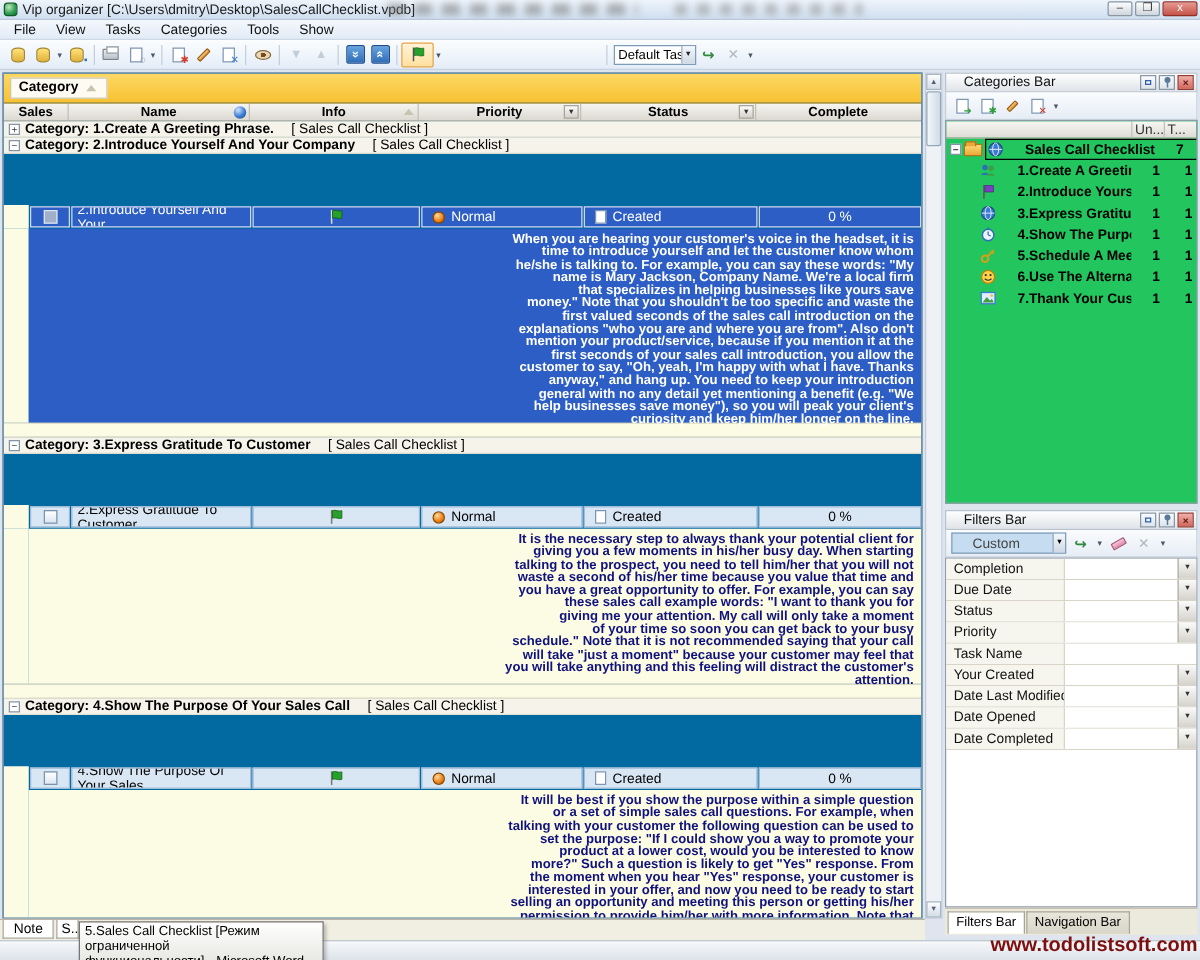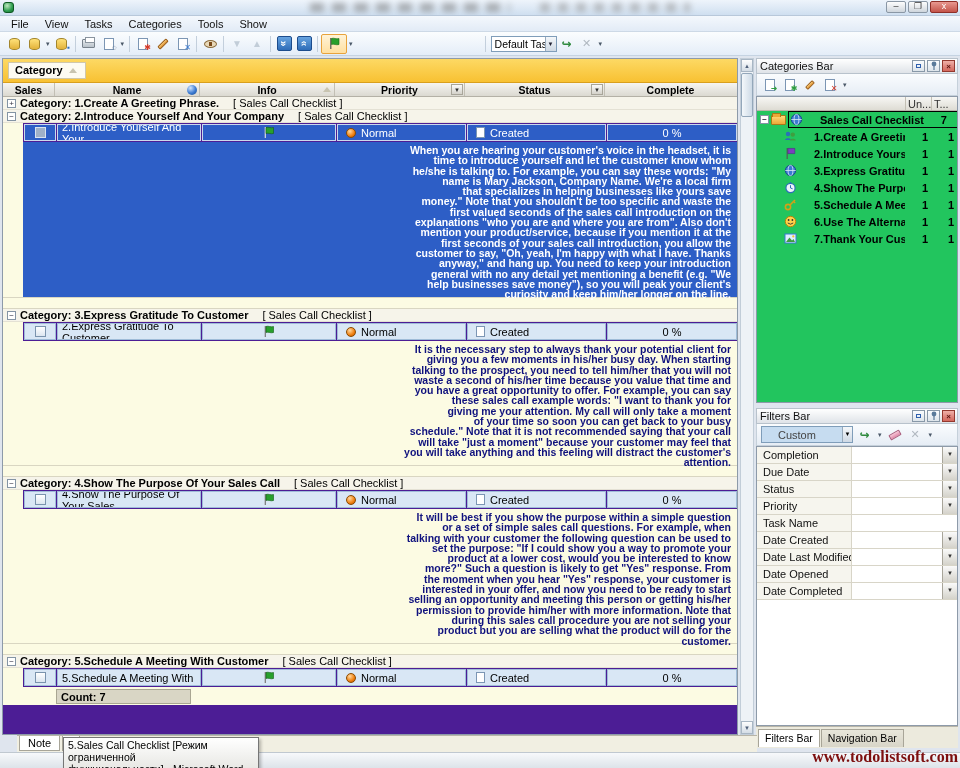--- a/index.html
+++ b/index.html
@@ -37,37 +37,37 @@
   .i-blue span { display:block; transform:rotate(90deg); }
   .i-blue.up span { transform:rotate(-90deg); }
   .flagbox { width:26px; height:20px; border:1px solid #e8a33c; background:linear-gradient(#fff3d8,#ffe0a0); display:flex; align-items:center; justify-content:center; border-radius:2px; }
   #task-view-combo { width:66px; height:16px; background:#fff; border:1px solid #7f9db9; display:flex; align-items:center; margin-left:2px; }
   #task-view-combo .val { flex:1; padding-left:3px; white-space:nowrap; overflow:hidden; font-size:10.5px; }
   #task-view-combo .cdd { width:11px; height:100%; background:linear-gradient(#f4f7fa,#cfd9e4); border-left:1px solid #98aabc; font-size:6px; text-align:center; line-height:14px; color:#223; }
   .i-go { color:#2f8a3f; font-weight:bold; font-size:12px; }
   .i-x { color:#b0b8c0; font-weight:bold; font-size:11px; }
 
   
-  #grid { left:2px; top:58px; width:736px; height:677px; border:1px solid #8d9aa9; background:#4c1d95; overflow:hidden; }
+  #grid { left:2px; top:58px; width:736px; height:677px; border:1px solid #8d9aa9; background:#0369a1; overflow:hidden; }
   #groupbar { height:24px; background:linear-gradient(#fdd964,#f8c132); border-bottom:1px solid #d99f1d; display:flex; align-items:center; padding-left:5px; }
   #groupbar-btn { background:#fdfbf2; border:1px solid #cfc7ac; padding:1px 8px 2px 6px; font-weight:bold; display:flex; align-items:center; gap:6px; height:17px; }
   .sort-tri { width:0; height:0; border-left:4px solid transparent; border-right:4px solid transparent; border-bottom:5px solid #c8c4b0; }
   #colhead { height:14px; display:flex; background:linear-gradient(#f6f5f1,#dbd9d1); border-bottom:1px solid #b4b1a6; font-weight:bold; }
   .hc { display:flex; align-items:center; justify-content:center; border-right:1px solid #c2bfb4; position:relative; font-size:10.5px; }
   .hc .hdd { position:absolute; right:1px; top:1px; width:12px; height:11px; background:linear-gradient(#fafafa,#d4d2ca); border:1px solid #a8a59a; font-size:6px; line-height:10px; text-align:center; color:#333; }
   .sphere { width:10px; height:10px; border-radius:50%; background:radial-gradient(circle at 35% 30%,#cfe4ff,#3b7ad1 55%,#1c4c8c); flex:none; }
   .hc .sphere { position:absolute; right:2px; top:2px; }
   .hc .tri { position:absolute; right:3px; }
 
   .group-row { height:13px; display:flex; align-items:center; background:#f6f4ea; border-bottom:1px solid #e4e1d4; padding-left:4px; gap:4px; }
   .expander { width:9px; height:9px; border:1px solid #8494a4; background:#fff; font-size:8px; line-height:7px; text-align:center; color:#334; flex:none; }
   .grp-name { font-weight:bold; white-space:nowrap; }
   .grp-list { margin-left:10px; white-space:nowrap; }
 
-  .trow { display:flex; height:19px; }
+  .trow { display:flex; height:19px;margin-top:41px; }
   .indent { width:20px; background:#fcfbe3; flex:none; }
   .c { background:#d9e7f5; border:1px solid #9fbcd8; margin:1px 0 1px 1px; display:flex; align-items:center; overflow:hidden; }
   .c.done { width:32px; justify-content:center; }
   .c.name { width:144px; padding-left:4px; }
   .c.info { width:134px; justify-content:center; }
   .c.prio { width:129px; padding-left:8px; gap:5px; }
   .c.stat { width:139px; padding-left:8px; gap:5px; }
   .c.comp { width:130px; justify-content:center; }
   .trow.sel .c { background:#2d5ec6; border-color:#ccd8ec; color:#fff; }
   .cbx { width:11px; height:11px; border:1px solid #7a93ad; background:linear-gradient(#ffffff,#dce6f0); }
@@ -84,21 +84,21 @@
   #count-row { height:18px; background:#fcfbe3; display:flex; align-items:center; }
   #count-box { margin-left:53px; width:135px; height:15px; background:#d9d6c5; border:1px solid #a9a692; font-weight:bold; padding:1px 4px; }
 
   
   #vscroll { left:740px; top:58px; width:14px; height:677px; background:#eef2f6; border:1px solid #c2cdd8; }
   .sbtn { width:12px; height:13px; background:linear-gradient(#fdfdfd,#d4dde6); border:1px solid #a8b6c4; font-size:6px; text-align:center; line-height:12px; color:#50607a; }
   #vthumb { position:absolute; left:0; top:14px; width:12px; height:44px; background:linear-gradient(90deg,#f4f8fb,#cddaе6); background:linear-gradient(90deg,#f4f8fb,#cddae6); border:1px solid #93a7ba; border-radius:2px; }
   #vscroll .down { position:absolute; bottom:0; }
 
   
-  .panel-title { height:16px; background:linear-gradient(#ffffff,#dfe3e8); border:1px solid #b8c2cc; display:flex; align-items:center; padding:0 2px 0 3px; }
+  .panel-title { height:16px; background:linear-gradient(#ffffff,#dfe3e8); border:1px solid #b8c2cc; display:flex; align-items:center; padding:0 2px 0 14px; }
   .panel-title .t { flex:1; color:#111; }
   .pbtn { width:13px; height:12px; border:1px solid #8898a8; background:linear-gradient(#fafcfe,#dde4ea); margin-left:2px; display:flex; align-items:center; justify-content:center; font-size:8px; color:#345; }
   .pbtn.close { background:linear-gradient(#efb0a8,#d4675c); border-color:#93392f; color:#5a1410; font-weight:bold; }
   .pbtn .inner-sq { width:5px; height:4px; border:1px solid #2f5fae; }
   .ptoolbar { height:22px; background:linear-gradient(#fafcfe,#e6edf5); border:1px solid #c5d0da; border-top:none; display:flex; align-items:center; padding-left:4px; gap:3px; }
   .pti { width:17px; height:16px; display:flex; align-items:center; justify-content:center; position:relative; }
 
   #cat-panel { left:756px; top:58px; width:202px; height:345px; background:#fff; }
   #cat-content { position:absolute; left:0; top:38px; width:202px; height:307px; border:1px solid #8d9aa9; background:#22c55e; overflow:hidden; }
   #cat-cols { height:14px; display:flex; justify-content:flex-end; background:linear-gradient(#f7f7f4,#dedcd4); border-bottom:1px solid #b8b5aa; color:#333; }
@@ -121,34 +121,35 @@
   #custom-combo { width:92px; height:17px; background:#c6dcf0; border:1px solid #7f9db9; display:flex; align-items:center; }
   #custom-combo .val { flex:1; padding-left:16px; color:#444; }
   #custom-combo .cdd { width:10px; height:100%; background:linear-gradient(#f4f7fa,#cfd9e4); border-left:1px solid #98aabc; font-size:6px; line-height:15px; text-align:center; }
   .i-eraser { width:12px; height:6px; background:linear-gradient(#f8c8d8,#e088a8); border:1px solid #a85878; transform:rotate(-30deg); border-radius:1px; }
 
   #panel-tabs { left:756px; top:726px; width:202px; height:22px; background:#eceadd; border-top:1px solid #b8b5a8; display:flex; align-items:flex-start; padding:2px 0 0 2px; gap:1px; }
   .ptab { border:1px solid #a8a598; border-bottom:none; padding:2px 6px 3px 6px; background:linear-gradient(#e8e6da,#d8d5c8); font-size:10.5px; }
   .ptab.active { background:#fff; position:relative; z-index:2; }
 
   
-  #note-tabs { left:0; top:735px; width:740px; height:17px; background:#f1efe2; border-top:1px solid #b8b5a8; display:flex; padding-left:2px;margin-left:17px; }
+  #note-tabs { left:0; top:735px; width:740px; height:17px; background:#f1efe2; border-top:1px solid #b8b5a8; display:flex; padding-left:2px; }
   .ntab { border:1px solid #a8a598; border-top:none; background:#fff; padding:1px 8px; margin-right:2px; height:15px; white-space:nowrap; overflow:hidden; }
   .ntab.partial { width:18px; padding:1px 3px; }
   #taskbar { left:0; top:752px; width:960px; height:16px; background:linear-gradient(#f7f9fb,#dde3e9); border-top:1px solid #c0c8d0; }
-  #watermark { right:2px; top:748px; font-family:Liberation Serif, serif; font-weight:bold; font-size:16px; color:#7d0f0f; letter-spacing:0px; z-index:5; }
+  #watermark { right:2px; top:748px; font-family:Liberation Sans, sans-serif; font-weight:bold; font-size:16px; color:#7d0f0f; letter-spacing:0px; z-index:5; }
   #tooltip { left:63px; top:737px; width:196px; height:32px; background:linear-gradient(#ffffff,#e8e8e4); border:1px solid #767676; box-shadow:2px 2px 3px rgba(0,0,0,.25); padding:1px 4px; font-size:10.5px; line-height:12px; white-space:pre-line; z-index:6; }
 
   svg { display:block; }
 </style>
 </head>
 <body>
 
 <div class="abs" id="titlebar">
   <div id="app-icon"></div>
+  <span id="title-text">Vip organizer [C:\Users\dmitry\Desktop\SalesCallChecklist.vpdb]</span>
   <div class="blur-blob" id="blob1"></div>
   <div class="blur-blob" id="blob2"></div>
   <div id="win-btns">
     <div class="wbtn">–</div>
     <div class="wbtn">❐</div>
     <div class="wbtn close">x</div>
   </div>
 </div>
 
 <div class="abs" id="menubar">
@@ -652,21 +653,21 @@
     <div class="frow">
         <div class="flabel">Priority</div>
         <div class="fval"></div>
         <div class="fdd">▼</div>
       </div>
     <div class="frow">
         <div class="flabel">Task Name</div>
         <div class="fval"></div>
       </div>
     <div class="frow">
-        <div class="flabel">Date Created</div>
+        <div class="flabel">Your Created</div>
         <div class="fval"></div>
         <div class="fdd">▼</div>
       </div>
     <div class="frow">
         <div class="flabel">Date Last Modified</div>
         <div class="fval"></div>
         <div class="fdd">▼</div>
       </div>
     <div class="frow">
         <div class="flabel">Date Opened</div>

